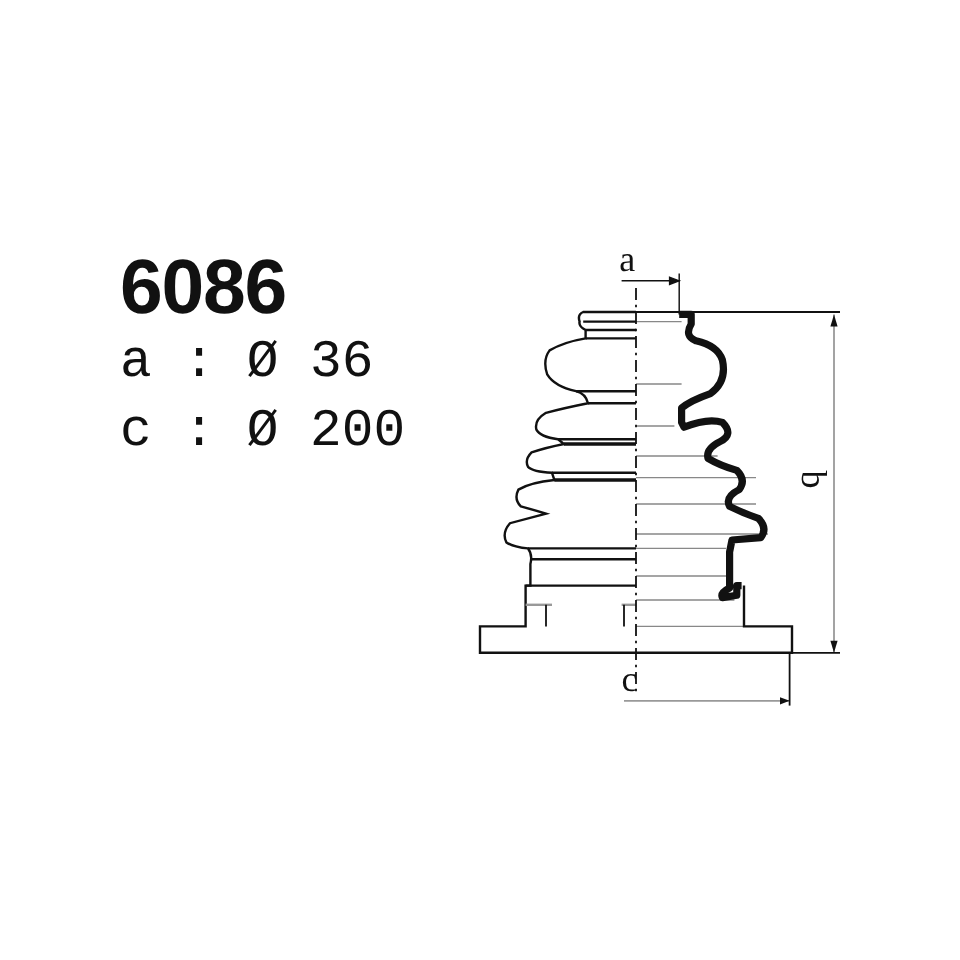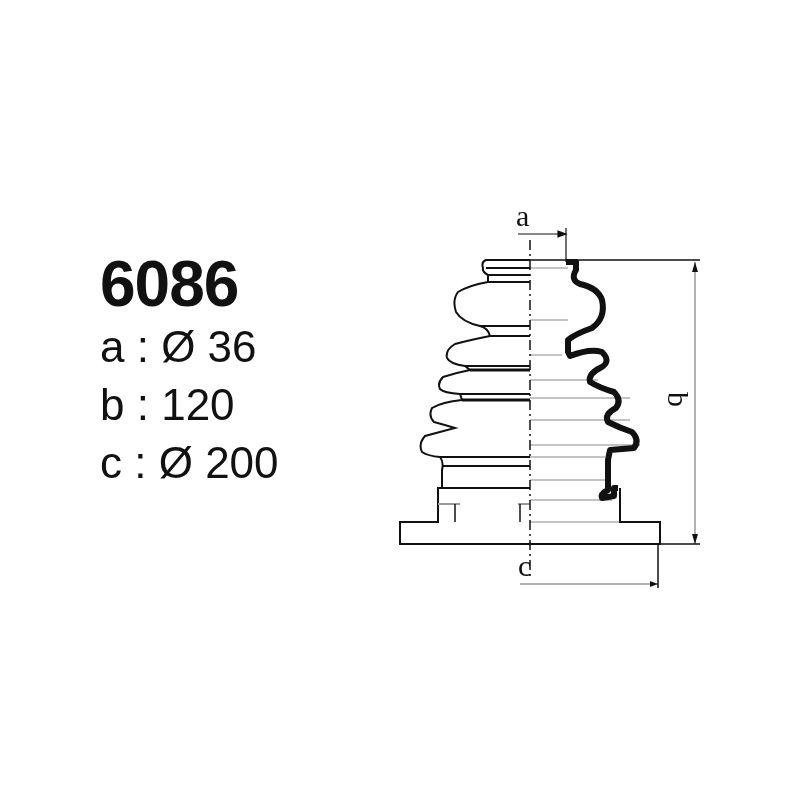--- a/index.html
+++ b/index.html
@@ -1,29 +1,28 @@
 <!DOCTYPE html>
 <html><head>
 <meta charset="utf-8">
 <style>
   html, body { margin: 0; padding: 0; background: #ffffff; }
   body { width: 800px; height: 800px; position: relative; overflow: hidden; }
-  .spec { position: absolute; left: 100px; top: 205px; font-family: "Liberation Sans", sans-serif; color: #111; margin-top: 45px; }
+  .spec { position: absolute; left: 100px; top: 205px; font-family: "Liberation Sans", sans-serif; color: #111; }
   .part-number { font-size: 64px; font-weight: bold; letter-spacing: -1px; line-height: 68px; margin: 0; }
-  .spec-row { font-size: 44px; line-height: 58px; margin: 0; white-space: pre; }
+  .spec-row { font-size: 44px; line-height: 58px; margin: 0; white-space: pre; font-family: Liberation Mono, monospace; }
   svg.drawing { position: absolute; left: 0; top: 0; }
   .lbl { font-family: "Liberation Serif", serif; font-size: 30px; fill: #111; }
 </style>
 </head>
 <body>
 
 <div class="spec">
   <div class="part-number">6086</div>
   <div class="spec-row"><span>a</span><span> : </span><span>Ø 36</span></div>
-  <div class="spec-row"><span>b</span><span> : </span><span>120</span></div>
   <div class="spec-row"><span>c</span><span> : </span><span>Ø 200</span></div>
 </div>
 
 <svg class="drawing" width="800" height="800" viewBox="0 0 800 800">
   <g fill="none" stroke="#111" stroke-width="2">
 
     <path d="M530 260 L486 260 Q481 262 483 268 Q482 272 488 275 L488 282 Q470 285 458 292 Q452 300 456 312 Q462 322 480 326 Q488 328 490 336 Q470 340 455 344 Q445 350 447 358 Q450 364 465 366 L470 370 Q455 373 443 377 Q437 383 440 389 Q444 393 460 394 L462 400 Q442 402 432 408 Q428 416 434 422 Q445 425 455 428 Q440 432 425 436 Q418 444 422 452 Q428 456 440 457 Q444 462 442 470 L442 488 L438 488 L438 522 L400 522 L400 544 L530 544"></path>
   </g>
   <g stroke="#111" stroke-width="2">
     <line x1="486" y1="268" x2="530" y2="268"></line>

